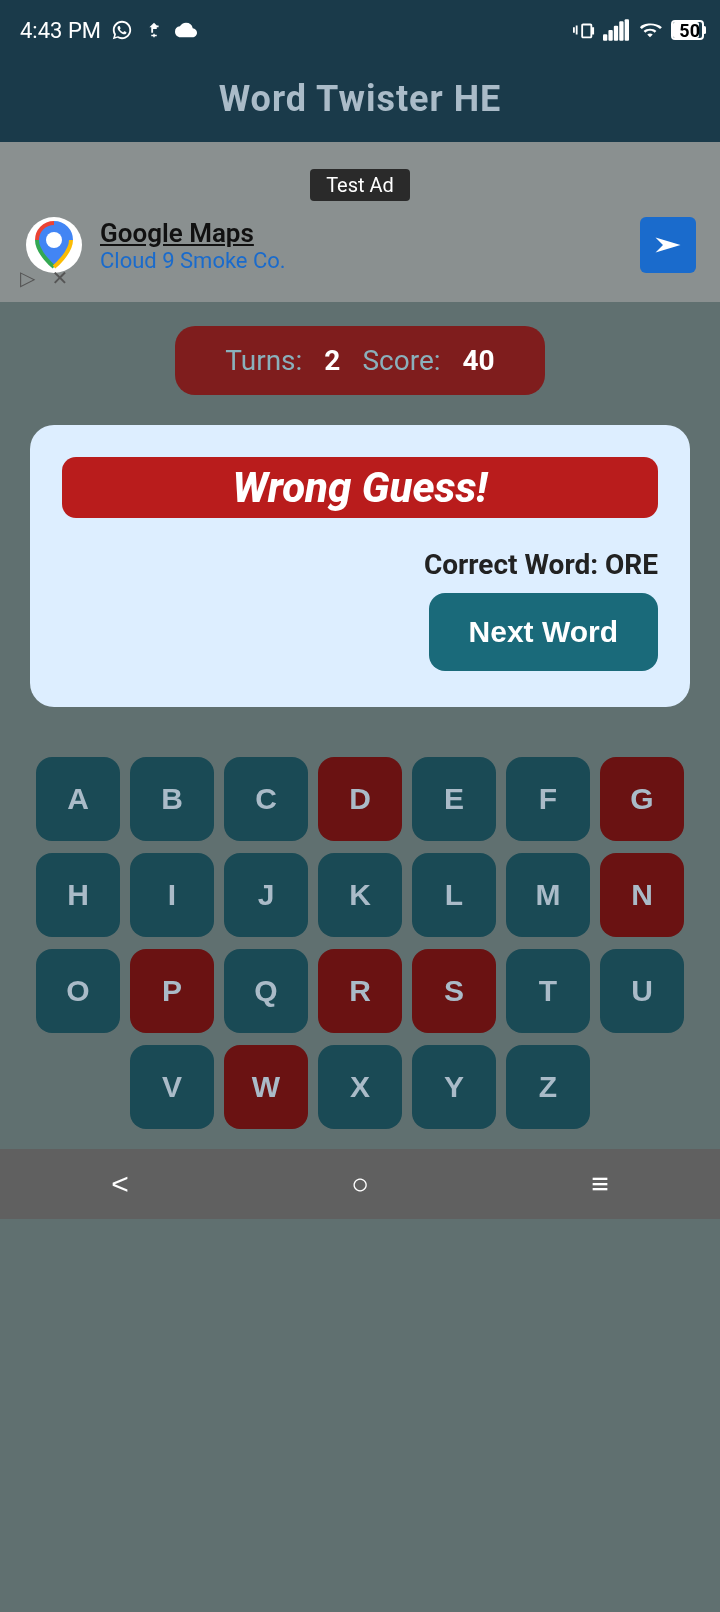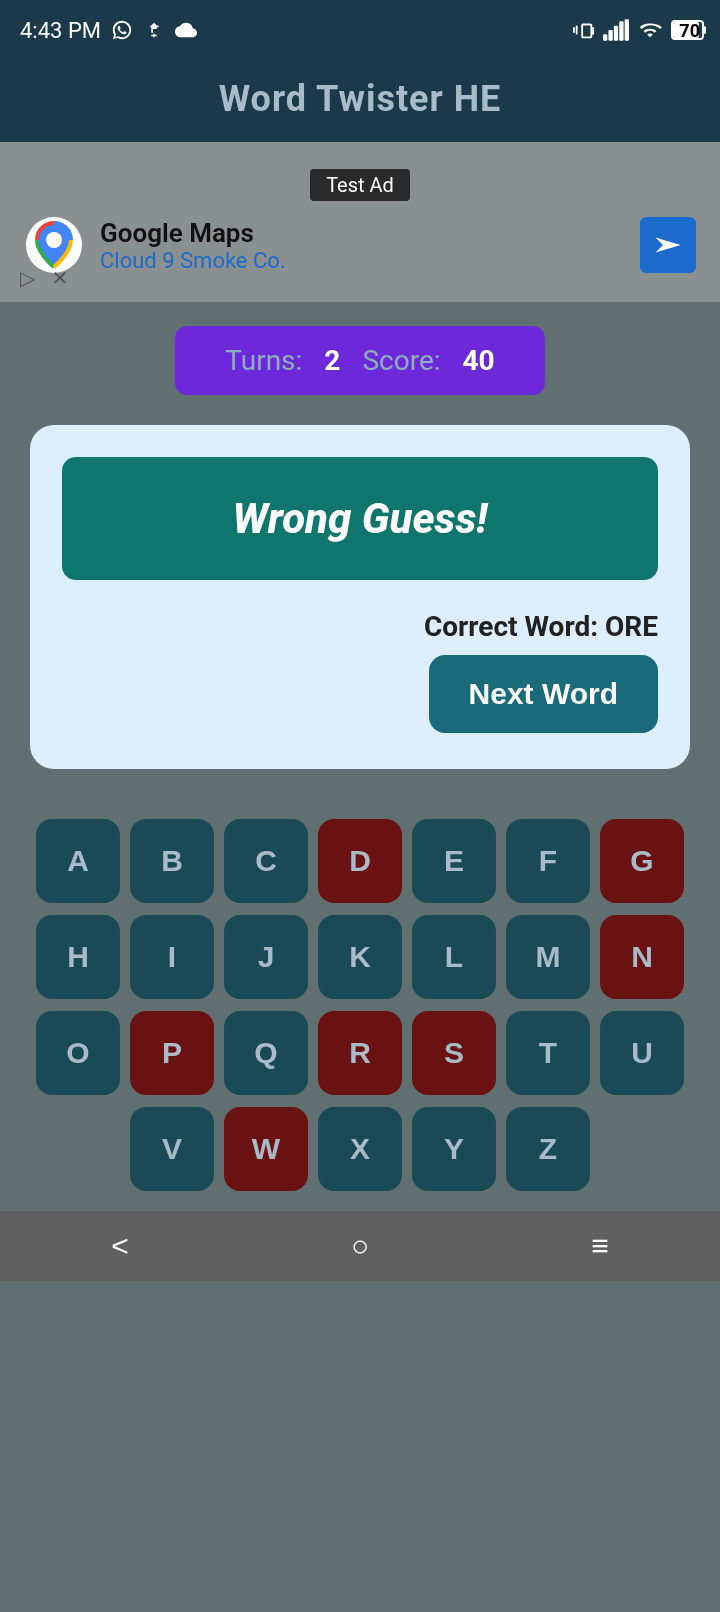--- a/index.html
+++ b/index.html
@@ -87,20 +87,21 @@
       height: 60px;
     }
     .ad-text-block {
       display: flex;
       flex-direction: column;
     }
     .ad-title-text {
       font-size: 26px;
       font-weight: 600;
       color: #111;
+      text-decoration: underline;
     }
     .ad-subtitle-text {
       font-size: 22px;
       color: #1a6bcc;
     }
     .ad-nav-icon {
       background-color: #1a6bcc;
       width: 56px;
       height: 56px;
       border-radius: 6px;
@@ -120,22 +121,22 @@
       font-size: 20px;
     }
 
     
     .score-bar-wrapper {
       display: flex;
       justify-content: center;
       padding: 24px 0 20px 0;
     }
     .score-bar {
-      background-color: #6d28d9;
-      border-radius: 12px;
+      background-color: #7f1d1d;
+      border-radius: 20px;
       padding: 18px 50px;
       display: flex;
       align-items: center;
       gap: 22px;
     }
     .score-text {
       color: #8ab0bb;
       font-size: 28px;
       font-weight: 400;
     }
@@ -149,23 +150,23 @@
     .dialog-card {
       margin: 10px 30px 30px 30px;
       background-color: #ddeeff;
       border-radius: 24px;
       padding: 32px 32px 36px 32px;
       display: flex;
       flex-direction: column;
       align-items: stretch;
     }
     .wrong-guess-banner {
-      background-color: #0f766e;
+      background-color: #b91c1c;
       border-radius: 14px;
-      padding: 37px 0;
+      padding: 6px 0;
       text-align: center;
       margin-bottom: 30px;
     }
     .wrong-guess-text {
       color: white;
       font-size: 42px;
       font-weight: 800;
       font-style: italic;
     }
     .correct-word-line {
@@ -277,21 +278,21 @@
     <svg width="26" height="22" viewBox="0 0 24 24" fill="white">
         <path d="M1 9l2 2c5.523-5.523 14.477-5.523 20 0l2-2C19.477 3.523 4.523 3.523 1 9zm8 8l3 3 3-3c-1.657-1.657-4.343-1.657-6 0zm-4-4l2 2c2.761-2.761 7.239-2.761 10 0l2-2C15.757 9.757 8.243 9.757 5 13z"></path>
       </svg>
 
     <span style="font-size:20px; display:flex; align-items:center; gap:2px;">
       <svg width="36" height="20" viewBox="0 0 36 20" fill="none">
         <rect x="1" y="1" width="31" height="18" rx="3" stroke="white" stroke-width="2"></rect>
         <rect x="32" y="6" width="3" height="8" rx="1.5" fill="white"></rect>
         <rect x="2" y="2" width="26" height="16" rx="2" fill="white"></rect>
       </svg>
-      <span style="font-size:18px;color:black;margin-left:-30px;font-weight:bold;">70</span>
+      <span style="font-size:18px;color:black;margin-left:-30px;font-weight:bold;">50</span>
     </span>
   </div>
 </div>
 
 <div class="app-title-bar">
   <span class="app-title">Word Twister HE</span>
 </div>
 
 <div class="ad-banner">
   <div class="ad-label">Test Ad</div>

